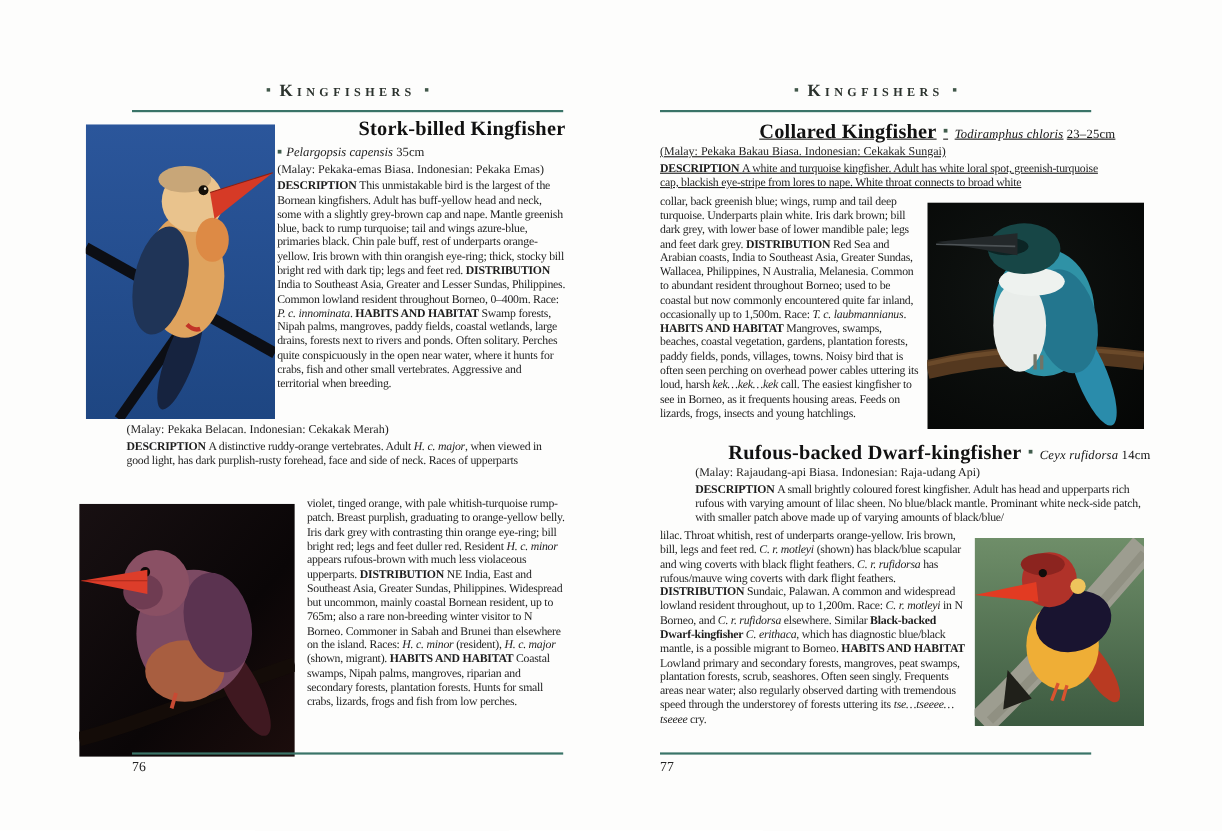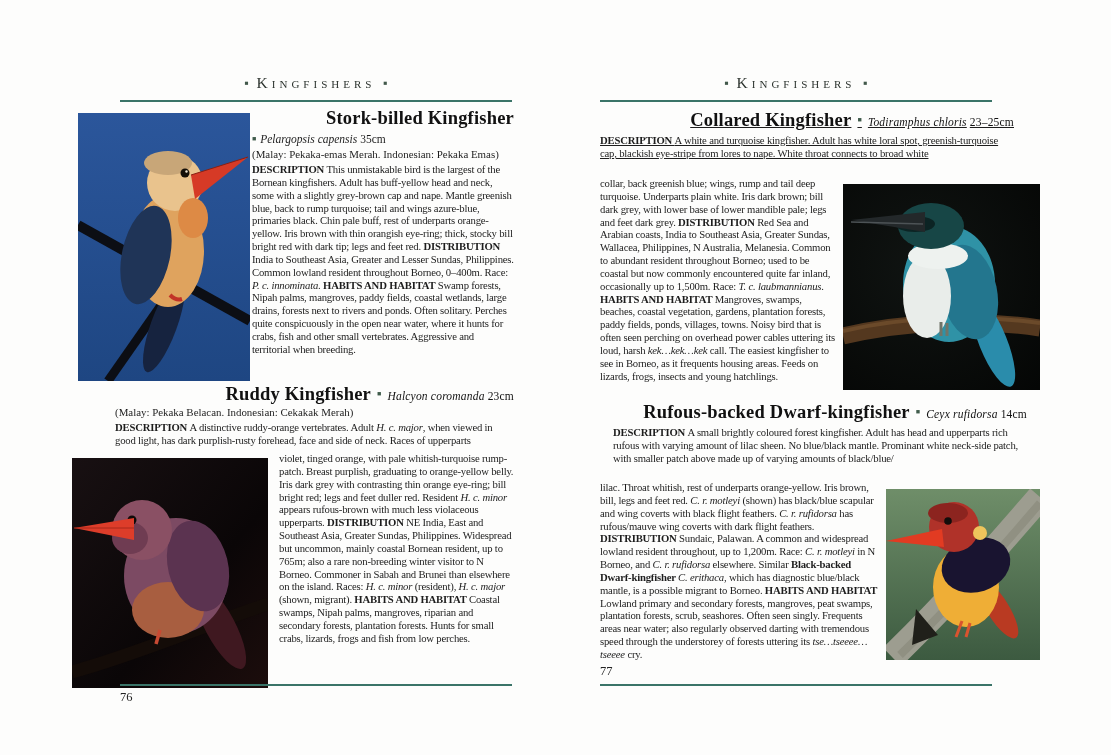--- a/index.html
+++ b/index.html
@@ -4,21 +4,21 @@
 <style>
   html,body { margin:0; padding:0; background:#ffffff; }
   .canvas {
     position:relative; width:1111px; height:755px; overflow:hidden;
     background:#fdfdfc; color:#1d1d1d;
     font-family:"Liberation Serif", serif;
   }
   .abs { position:absolute; }
   .rule { height:2px; background:#3a7468; }
   .running-head { text-align:center; color:#2c332e; }
-  .htitle { font-variant:small-caps; letter-spacing:4px; font-size:15.5px; font-weight:normal; }
+  .htitle { font-variant:small-caps; letter-spacing:4px; font-size:15.5px; font-weight:bold; }
   .hsq { font-size:6.5px; vertical-align:3px; margin:0 8px; color:#41584a; }
   .sp-title { margin:0; font-size:18.5px; font-weight:bold; letter-spacing:0.2px; color:#111;text-align:right; }
   .sq  { font-size:7px; vertical-align:2px; color:#405c4c; margin-right:4px; }
   .sq2 { font-size:7px; vertical-align:4px; color:#405c4c; margin:0 6px; font-weight:normal; }
   .sci { font-style:italic; font-weight:normal; font-size:11.5px; }
   .size { font-weight:normal; font-size:11.5px; margin-left:3px; }
   .malay { font-size:10.9px; margin-top:1px; }
   .body {
     font-size:10.7px; line-height:1.2; letter-spacing:-0.2px;
     margin:3px 0 0 0; text-align:left;
@@ -63,28 +63,25 @@
         <path d="M113,62 L170,44" stroke="#8a1f12" stroke-width="1" fill="none"></path>
         <path d="M92,182 q6,6 12,4" stroke="#c23327" stroke-width="4" fill="none"></path>
       </svg>
     </figure>
 
     <article class="abs" style="left:252px; top:108px; width:262px;">
       <h2 class="sp-title">Stork-billed Kingfisher</h2>
       <div class="sciline">
         <span class="sq">■</span><span class="sci">Pelargopsis capensis</span><span class="size">35cm</span>
       </div>
-      <div class="malay">(Malay: Pekaka-emas Merah. Indonesian: Pekaka Emas)</div>
+      <div class="malay">(Malay: Pekaka-emas Biasa. Indonesian: Pekaka Emas)</div>
       <p class="body"><span class="b">DESCRIPTION </span><span>This unmistakable bird is the largest of the Bornean kingfishers. Adult has buff-yellow head and neck, some with a slightly grey-brown cap and nape. Mantle greenish blue, back to rump turquoise; tail and wings azure-blue, primaries black. Chin pale buff, rest of underparts orange-yellow. Iris brown with thin orangish eye-ring; thick, stocky bill bright red with dark tip; legs and feet red. </span><span class="b">DISTRIBUTION </span><span>India to Southeast Asia, Greater and Lesser Sundas, Philippines. Common lowland resident throughout Borneo, 0–400m. Race: </span><span class="i">P. c. innominata</span><span>. </span><span class="b">HABITS AND HABITAT </span><span>Swamp forests, Nipah palms, mangroves, paddy fields, coastal wetlands, large drains, forests next to rivers and ponds. Often solitary. Perches quite conspicuously in the open near water, where it hunts for crabs, fish and other small vertebrates. Aggressive and territorial when breeding.</span></p>
     </article>
 
     <article class="abs" style="left:115px; top:384px; width:399px;">
-      <h2 class="sp-title">
-        <span>Ruddy Kingfisher</span><span class="sq2">■</span><span class="sci">Halcyon coromanda</span><span class="size">23cm</span>
-      </h2>
       <div class="malay">(Malay: Pekaka Belacan. Indonesian: Cekakak Merah)</div>
       <p class="body"><span class="b">DESCRIPTION </span><span>A distinctive ruddy-orange vertebrates. Adult </span><span class="i">H. c. major</span><span>, when viewed in good light, has dark purplish-rusty forehead, face and side of neck. Races of upperparts</span></p>
     </article>
 
     <figure class="abs photo" style="left:72px; top:458px; width:196px; height:230px;">
       <svg viewBox="0 0 196 230" preserveAspectRatio="none">
         <defs>
             <linearGradient id="g2" x1="0" y1="0" x2="1" y2="1">
               <stop offset="0" stop-color="#181012"></stop>
               <stop offset="0.6" stop-color="#0a0607"></stop>
@@ -115,20 +112,21 @@
   <section>
     <header class="abs running-head" style="left:600px; top:74px; width:392px;">
       <span class="hsq">■</span><span class="htitle">Kingfishers</span><span class="hsq">■</span>
     </header>
     <div class="abs rule" style="left:600px; top:100px; width:392px;"></div>
 
     <article class="abs" style="left:600px; top:110px; width:414px;text-decoration:underline;">
       <h2 class="sp-title">
         <span>Collared Kingfisher</span><span class="sq2">■</span><span class="sci">Todiramphus chloris</span><span class="size">23–25cm</span>
       </h2>
+      <div class="malay">(Malay: Pekaka Bakau Biasa. Indonesian: Cekakak Sungai)</div>
       <p class="body"><span class="b">DESCRIPTION </span><span>A white and turquoise kingfisher. Adult has white loral spot, greenish-turquoise cap, blackish eye-stripe from lores to nape. White throat connects to broad white</span></p>
     </article>
 
     <figure class="abs photo" style="left:843px; top:184px; width:197px; height:206px;">
       <svg viewBox="0 0 197 206" preserveAspectRatio="none">
         <defs>
             <radialGradient id="g3" cx="0.4" cy="0.4" r="0.9">
               <stop offset="0" stop-color="#101412"></stop>
               <stop offset="1" stop-color="#040504"></stop>
             </radialGradient>
@@ -145,24 +143,25 @@
         <ellipse cx="72" cy="40" rx="20" ry="8" fill="#0c2424"></ellipse>
         <circle cx="72" cy="36" r="4" fill="#0a0f0f"></circle>
         <polygon points="8,36 82,28 82,48" fill="#23282a"></polygon>
         <path d="M8,38 L80,40" stroke="#4d5356" stroke-width="1.5" fill="none"></path>
         <path d="M98,152 l0,-14 M104,152 l0,-13" stroke="#707468" stroke-width="3" fill="none"></path>
       </svg>
     </figure>
 
     <p class="abs body" style="left:600px; top:177px; width:238px; margin:0;"><span>collar, back greenish blue; wings, rump and tail deep turquoise. Underparts plain white. Iris dark brown; bill dark grey, with lower base of lower mandible pale; legs and feet dark grey. </span><span class="b">DISTRIBUTION </span><span>Red Sea and Arabian coasts, India to Southeast Asia, Greater Sundas, Wallacea, Philippines, N Australia, Melanesia. Common to abundant resident throughout Borneo; used to be coastal but now commonly encountered quite far inland, occasionally up to 1,500m. Race: </span><span class="i">T. c. laubmannianus</span><span>. </span><span class="b">HABITS AND HABITAT </span><span>Mangroves, swamps, beaches, coastal vegetation, gardens, plantation forests, paddy fields, ponds, villages, towns. Noisy bird that is often seen perching on overhead power cables uttering its loud, harsh </span><span class="i">kek…kek…kek</span><span> call. The easiest kingfisher to see in Borneo, as it frequents housing areas. Feeds on lizards, frogs, insects and young hatchlings.</span></p>
 
-    <article class="abs" style="left:613px; top:402px; width:414px;">
+    <article class="abs" style="left:632px; top:402px; width:414px;">
       <h2 class="sp-title">
         <span>Rufous-backed Dwarf-kingfisher</span><span class="sq2">■</span><span class="sci">Ceyx rufidorsa</span><span class="size">14cm</span>
       </h2>
+      <div class="malay">(Malay: Rajaudang-api Biasa. Indonesian: Raja-udang Api)</div>
       <p class="body"><span class="b">DESCRIPTION </span><span>A small brightly coloured forest kingfisher. Adult has head and upperparts rich rufous with varying amount of lilac sheen. No blue/black mantle. Prominant white neck-side patch, with smaller patch above made up of varying amounts of black/blue/</span></p>
     </article>
 
     <figure class="abs photo" style="left:886px; top:489px; width:154px; height:171px;">
       <svg viewBox="0 0 154 171" preserveAspectRatio="none">
         <defs>
             <linearGradient id="g4" x1="0" y1="0" x2="0" y2="1">
               <stop offset="0" stop-color="#6f8e69"></stop>
               <stop offset="1" stop-color="#3c5a40"></stop>
             </linearGradient>
@@ -179,16 +178,16 @@
         <circle cx="94" cy="44" r="7" fill="#eec45c"></circle>
         <circle cx="62" cy="32" r="3.8" fill="#120d0b"></circle>
         <polygon points="0,52 56,40 58,58" fill="#e23b22"></polygon>
         <path d="M76,132 l-6,16 M84,134 l-4,14" stroke="#d9532f" stroke-width="3" fill="none"></path>
       </svg>
     </figure>
 
     <p class="abs body" style="left:600px; top:481px; width:281px; margin:0;"><span>lilac. Throat whitish, rest of underparts orange-yellow. Iris brown, bill, legs and feet red. </span><span class="i">C. r. motleyi</span><span> (shown) has black/blue scapular and wing coverts with black flight feathers. </span><span class="i">C. r. rufidorsa</span><span> has rufous/mauve wing coverts with dark flight feathers. </span><span class="b">DISTRIBUTION </span><span>Sundaic, Palawan. A common and widespread lowland resident throughout, up to 1,200m. Race: </span><span class="i">C. r. motleyi</span><span> in N Borneo, and </span><span class="i">C. r. rufidorsa</span><span> elsewhere. Similar </span><span class="b">Black-backed Dwarf-kingfisher </span><span class="i">C. erithaca</span><span>, which has diagnostic blue/black mantle, is a possible migrant to Borneo. </span><span class="b">HABITS AND HABITAT </span><span>Lowland primary and secondary forests, mangroves, peat swamps, plantation forests, scrub, seashores. Often seen singly. Frequents areas near water; also regularly observed darting with tremendous speed through the understorey of forests uttering its </span><span class="i">tse…tseeee…tseeee</span><span> cry.</span></p>
 
     <div class="abs rule" style="left:600px; top:684px; width:392px;"></div>
-    <div class="abs pageno" style="left:600px; top:664px; width:392px;">77</div>
+    <div class="abs pageno" style="left:600px; top:690px; width:392px;">77</div>
   </section>
 
 </div>
 
 </body></html>

